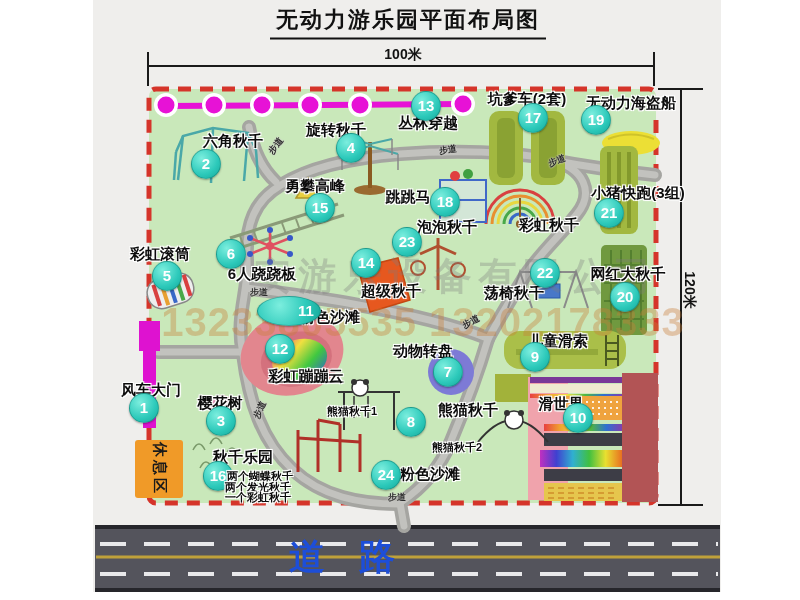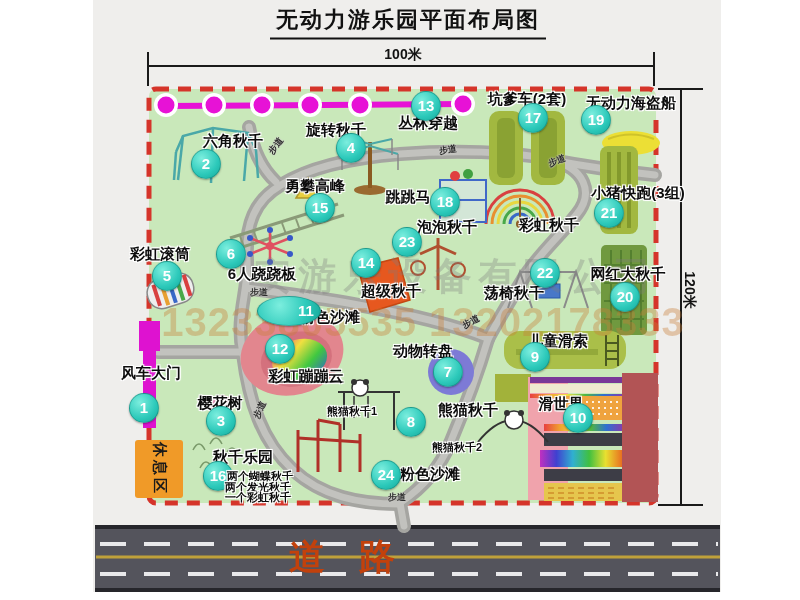--- a/index.html
+++ b/index.html
@@ -15,21 +15,21 @@
        text-shadow:-1px -1px 0 #fff,1px -1px 0 #fff,-1px 1px 0 #fff,1px 1px 0 #fff,0 0 3px #fff;}
   .lbl.sm{font-size:11px;}
   .pathlbl{font-size:9px;font-weight:bold;color:#2b2b2b;
        text-shadow:0 0 2px #cfcfcb,0 0 2px #cfcfcb;}
   .badge{width:28px;height:28px;border-radius:50%;text-align:center;line-height:28px;
        font-size:15px;font-weight:bold;color:#ffffff;
        background:radial-gradient(circle at 35% 30%, #7ceede 0%, #2cc9ba 60%, #17a89a 100%);
        border:1px solid rgba(10,110,100,.45);box-shadow:0 1px 2px rgba(0,0,0,.35);}
   .rest{font-size:15px;font-weight:bold;color:#1a1a1a;letter-spacing:3px;
         transform:translate(-50%,-50%) rotate(90deg);}
-  .road-label{font-size:36px;font-weight:bold;color:#c2410c;letter-spacing:12px;}
+  .road-label{font-size:36px;font-weight:bold;color:#1d4ed8;letter-spacing:12px;}
   .wm1{font-size:38px;font-weight:bold;color:rgba(125,125,125,.32);letter-spacing:7px;}
   .wm2{font-size:40px;font-weight:bold;color:rgba(200,125,55,.38);letter-spacing:1px;}
 </style>
 </head>
 <body>
 
 <div id="stage">
 
 <svg id="scene" width="800" height="600" viewBox="0 0 800 600">
   <defs>
@@ -360,21 +360,21 @@
 <div class="abs dim dim-v" style="left:681px;top:290px;">120米</div>
 
 <div class="abs wm1" style="left:448px;top:276px;">安游乐设备有限公司</div>
 <div class="abs wm2" style="left:415px;top:322px;">13233805535 13202178333</div>
 
 <div class="abs rest" style="left:151px;top:469px;">休息区</div>
 
 <div class="abs road-label" style="left:340px;top:557px;">道 路</div>
 
 <div id="overlay">
-      <div class="abs lbl" style="left: 143px; top: 373px;">风车大门</div>
+      <div class="abs lbl" style="left: 143px; top: 390px;">风车大门</div>
       <div class="abs badge" style="left: 136px; top: 408px;">1</div>
       <div class="abs lbl" style="left: 225px; top: 141px;">六角秋千</div>
       <div class="abs badge" style="left: 198px; top: 164px;">2</div>
       <div class="abs lbl" style="left: 212px; top: 403px;">樱花树</div>
       <div class="abs badge" style="left: 213px; top: 421px;">3</div>
       <div class="abs lbl" style="left: 328px; top: 130px;">旋转秋千</div>
       <div class="abs badge" style="left: 343px; top: 148px;">4</div>
       <div class="abs lbl" style="left: 152px; top: 254px;">彩虹滚筒</div>
       <div class="abs badge" style="left: 159px; top: 276px;">5</div>
       <div class="abs lbl" style="left: 254px; top: 274px;">6人跷跷板</div>

